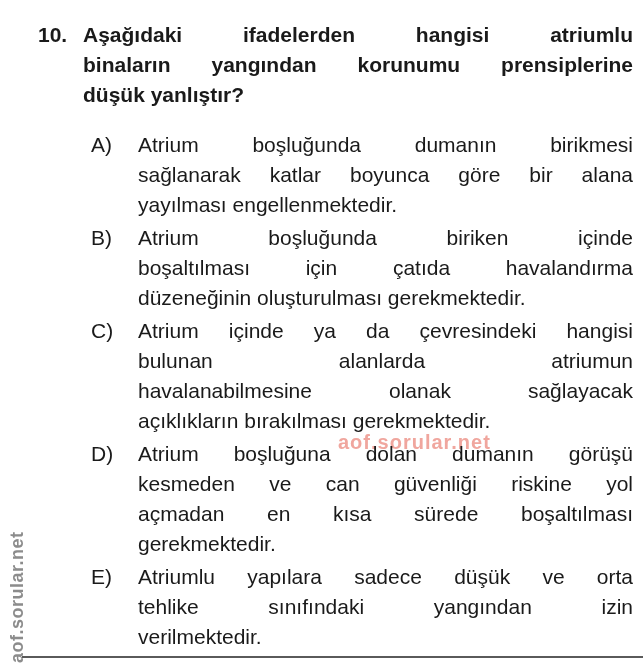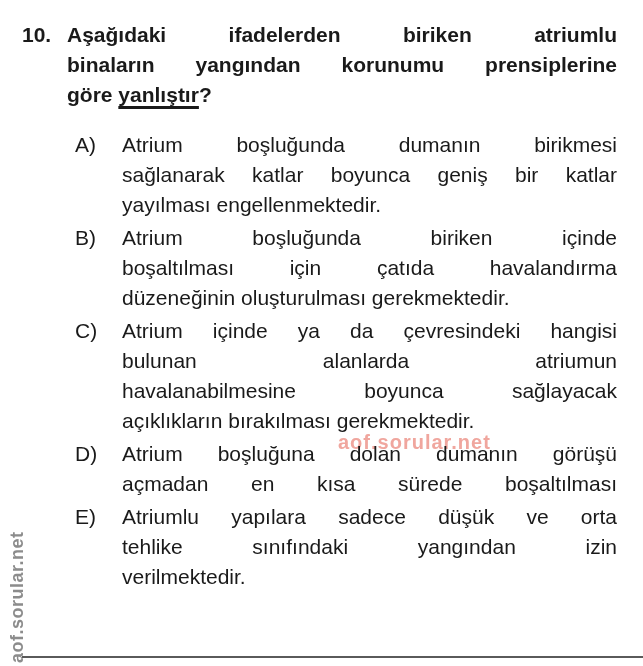--- a/index.html
+++ b/index.html
@@ -21,34 +21,33 @@
     z-index: 0; white-space: nowrap;
   }
   .wm-left {
     position: absolute; left: 7px; top: 663px;
     transform: rotate(-90deg); transform-origin: 0 0;
     font-size: 18px; font-weight: bold;
     color: #8c8c8c; letter-spacing: 0.5px;
     z-index: 0; white-space: nowrap;
   }
 
-  .content { position: relative; z-index: 1; }
+  .content { position: relative; z-index: 1; padding-left: 16px; }
 
   .qrow {
     display: flex;
     padding-top: 20px;
     font-size: 21px; line-height: 30px;
     font-weight: bold;
     margin-bottom: 20px;
   }
   .qnum { flex: 0 0 45px; margin-left: 22px; box-sizing: border-box; }
   .qbody { flex: 0 0 550px; max-width: 550px; }
 
   .uword {
-    text-decoration: underline;
     text-decoration-thickness: 2.5px;
     text-underline-offset: 4px;
     margin-top: 12px;
   }
 
   .orow {
     display: flex;
     font-size: 21px; line-height: 30px;
     font-weight: normal;
     margin-bottom: 3px;
@@ -73,62 +72,64 @@
   <div class="wm-center">aof.sorular.net</div>
 
   <div class="wm-left">aof.sorular.net</div>
 
   <div class="content">
 
     <div class="qrow">
       <div class="qnum">10.</div>
       <div class="qbody">
         <div>
-            <div class="tline just">Aşağıdaki ifadelerden biriken atriumlu</div>
+            <div class="tline just">Aşağıdaki ifadelerden hangisi atriumlu</div>
             <div class="tline just">binaların yangından korunumu prensiplerine</div>
           </div>
-        <div class="tline"><span>göre </span><span class="uword">yanlıştır</span><span>?</span></div>
+        <div class="tline"><span>düşük </span><span class="uword">yanlıştır</span><span>?</span></div>
       </div>
     </div>
 
     <div class="options">
 
       <div class="orow">
         <div class="oletter">A)</div>
         <div class="obody">
             <div class="tline just">Atrium boşluğunda dumanın birikmesi</div>
-            <div class="tline just">sağlanarak katlar boyunca geniş bir katlar</div>
+            <div class="tline just">sağlanarak katlar boyunca göre bir alana</div>
             <div class="tline">yayılması engellenmektedir.</div>
           </div>
       </div>
 
       <div class="orow">
         <div class="oletter">B)</div>
         <div class="obody">
             <div class="tline just">Atrium boşluğunda biriken içinde</div>
             <div class="tline just">boşaltılması için çatıda havalandırma</div>
             <div class="tline">düzeneğinin oluşturulması gerekmektedir.</div>
           </div>
       </div>
 
       <div class="orow">
         <div class="oletter">C)</div>
         <div class="obody">
             <div class="tline just">Atrium içinde ya da çevresindeki hangisi</div>
             <div class="tline just">bulunan alanlarda atriumun</div>
-            <div class="tline just">havalanabilmesine boyunca sağlayacak</div>
+            <div class="tline just">havalanabilmesine olanak sağlayacak</div>
             <div class="tline">açıklıkların bırakılması gerekmektedir.</div>
           </div>
       </div>
 
       <div class="orow">
         <div class="oletter">D)</div>
         <div class="obody">
             <div class="tline just">Atrium boşluğuna dolan dumanın görüşü</div>
+            <div class="tline just">kesmeden ve can güvenliği riskine yol</div>
             <div class="tline just">açmadan en kısa sürede boşaltılması</div>
+            <div class="tline">gerekmektedir.</div>
           </div>
       </div>
 
       <div class="orow">
         <div class="oletter">E)</div>
         <div class="obody">
             <div class="tline just">Atriumlu yapılara sadece düşük ve orta</div>
             <div class="tline just">tehlike sınıfındaki yangından izin</div>
             <div class="tline">verilmektedir.</div>
           </div>

